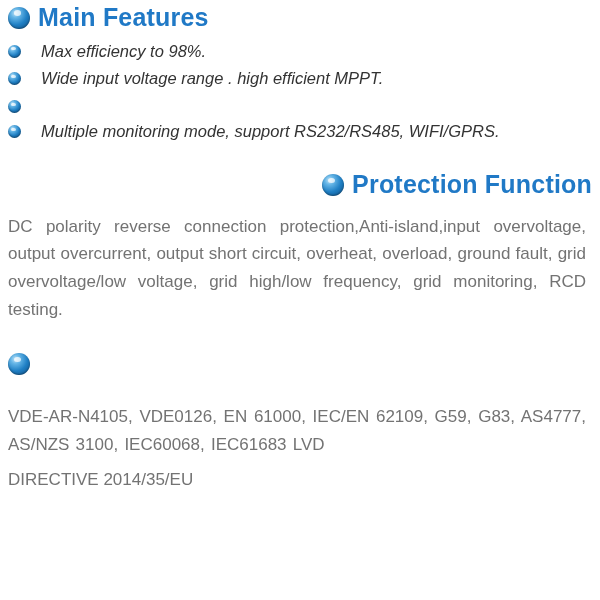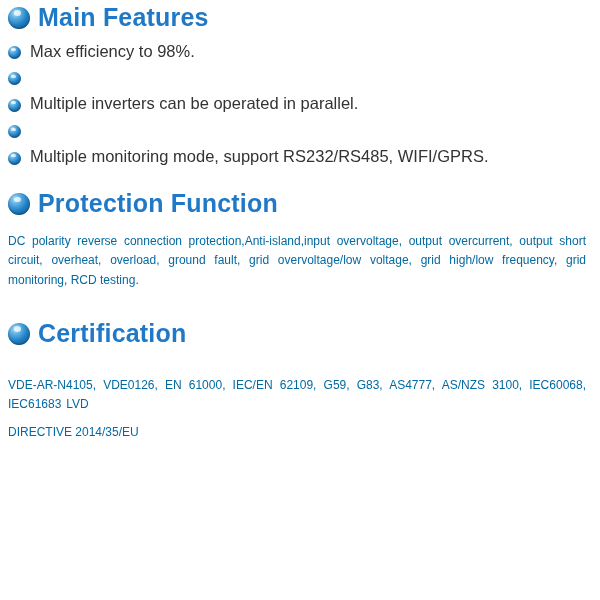--- a/index.html
+++ b/index.html
@@ -61,87 +61,84 @@
   .sphere-sm { width: 13px; height: 13px; }
 
   
   .feature-list {
     margin: 10px 0 0 0;
     padding: 0;
     list-style: none;
   }
   .feature-item {
     display: flex;
-    align-items: center;
-    gap: 9px;
+    align-items: flex-start;
+    gap: 20px;
     margin-bottom: 9px;
+    font-style: italic;
   }
   .feature-item .sphere-sm { margin-top: 3px; }
   .feature-text {
     font-size: 16.5px;
     color: #333333;
     line-height: 1.15;
   }
 
   
   .para {
     margin: 14px 0 0 0;
-    font-size: 12px;
-    color: #0369a1;
+    font-size: 17px;
+    color: #737373;
     line-height: 1.62;
     text-align: justify;
     text-justify: inter-word;
     padding-right: 6px;
   }
   .para-cert {
     text-align: justify;
     word-spacing: 1.5px;
     margin-top: 28px;
   }
 
-  .sec-protection { margin-top: 24px; }
+  .sec-protection { margin-top: 30px; justify-content: flex-end; }
   .sec-certification { margin-top: 30px; }
 </style>
 </head>
 <body>
 
 <div class="page">
 
   <div class="heading">
     <span class="sphere sphere-lg"></span>
     <span class="heading-text">Main Features</span>
   </div>
 
   <ul class="feature-list">
     <li class="feature-item">
       <span class="sphere sphere-sm"></span>
       <span class="feature-text">Max efficiency to 98%.</span>
     </li>
     <li class="feature-item">
       <span class="sphere sphere-sm"></span>
-    </li>
-    <li class="feature-item">
-      <span class="sphere sphere-sm"></span>
-      <span class="feature-text">Multiple inverters can be operated in parallel.</span>
+      <span class="feature-text">Wide input voltage range . high efficient MPPT.</span>
     </li>
     <li class="feature-item">
       <span class="sphere sphere-sm"></span>
     </li>
     <li class="feature-item">
       <span class="sphere sphere-sm"></span>
       <span class="feature-text">Multiple monitoring mode, support RS232/RS485, WIFI/GPRS.</span>
     </li>
   </ul>
 
   <div class="heading sec-protection">
     <span class="sphere sphere-lg"></span>
     <span class="heading-text">Protection Function</span>
   </div>
   <p class="para">DC polarity reverse connection protection,Anti-island,input overvoltage, output overcurrent, output short circuit, overheat, overload, ground fault, grid overvoltage/low voltage, grid high/low frequency, grid monitoring, RCD testing.</p>
 
   <div class="heading sec-certification">
     <span class="sphere sphere-lg"></span>
-    <span class="heading-text">Certification</span>
   </div>
   <p class="para para-cert">VDE-AR-N4105, VDE0126, EN 61000, IEC/EN 62109, G59, G83, AS4777, AS/NZS 3100, IEC60068, IEC61683 LVD</p>
   <div class="para last-line" style="margin-top:8px;">DIRECTIVE 2014/35/EU</div>
 
 </div>
 
 </body></html>

